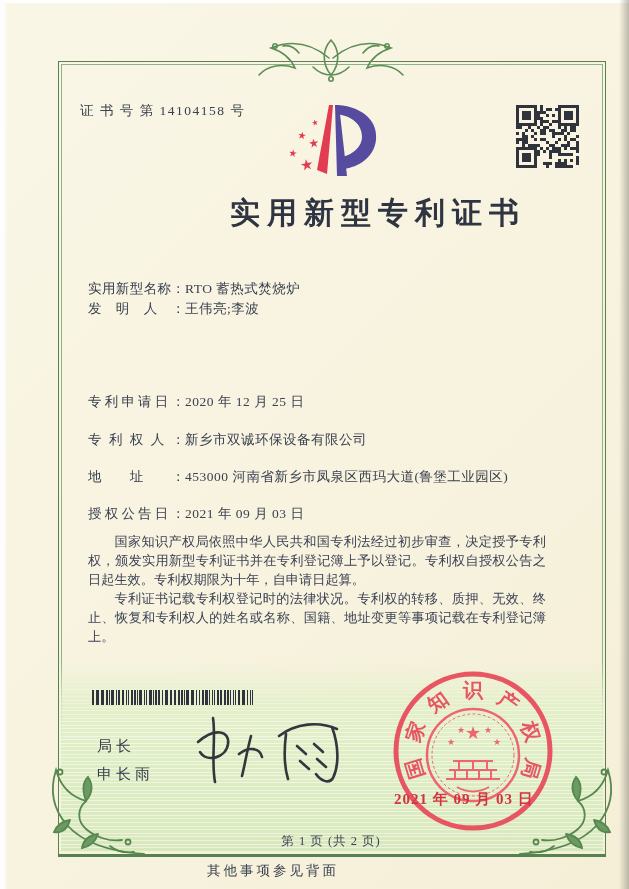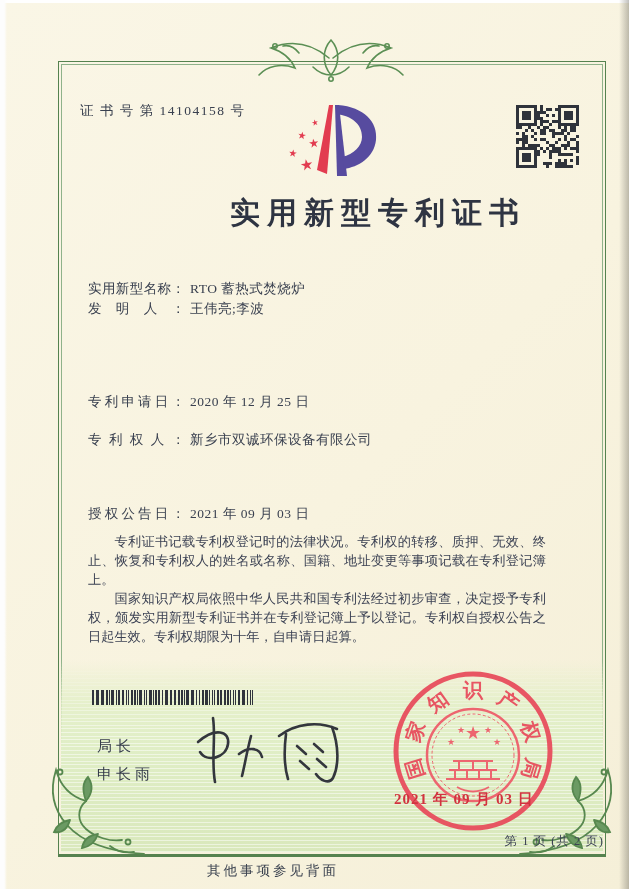--- a/index.html
+++ b/index.html
@@ -14,26 +14,26 @@
     background:linear-gradient(to bottom,rgba(225,239,198,0) 0%,rgba(225,239,198,.8) 22%,#e0eec6 45%,#d9e8bc 100%);}
   .green-zone::after{content:'';position:absolute;inset:0;
     background:repeating-linear-gradient(to bottom,rgba(255,255,255,.5) 0 1px,rgba(255,255,255,0) 1px 3.6px);
     -webkit-mask-image:linear-gradient(to bottom,transparent,black 70px);
     mask-image:linear-gradient(to bottom,transparent,black 70px);}
   .abs{position:absolute;z-index:2;}
   .cert-no{left:80px;top:102px;font-size:13.5px;letter-spacing:1.5px;color:#3a4150;}
   .title{left:58px;top:193px;width:546px;text-align:center;font-size:30px;font-weight:600;letter-spacing:7px;color:#2e3442;padding-left:47px;}
   .frow{left:88px;font-size:13.5px;color:#3a4150;white-space:nowrap;}
   .flabel{display:inline-block;width:97px;text-align:justify;text-align-last:justify;}
-  .fvalue{margin-left:5px;letter-spacing:.5px;}
+  .fvalue{letter-spacing:.5px;}
   .frow2{left:345px;font-size:13.5px;color:#3a4150;white-space:nowrap;}
   .paras{left:88px;top:532px;width:458px;font-size:13.2px;line-height:19px;color:#3c4254;text-align:justify;}
   .paras p{margin:0;text-indent:2em;}
   .director{left:97px;font-size:15px;letter-spacing:4px;color:#343b49;font-family:Liberation Serif, serif;}
-  .pageinfo{left:58px;top:833px;width:546px;text-align:right;font-size:12.5px;color:#3c4254;letter-spacing:1px;}
+  .pageinfo{left:58px;top:833px;width:546px;text-align:center;font-size:12.5px;color:#3c4254;letter-spacing:1px;}
   .backnote{left:0;top:862px;width:514px;text-align:center;font-size:13.5px;letter-spacing:3px;color:#39404e;padding-left:16px;}
   .seal-wrap{left:389px;top:667px;width:168px;height:168px;z-index:3;}
   .seal-date{left:394px;top:790px;width:170px;font-size:15px;font-weight:bold;color:#d2333f;letter-spacing:1px;z-index:4;}
   .sig{left:185px;top:708px;width:165px;height:88px;z-index:3;}
   .ornament{z-index:2;}
   .orn-right{transform:scaleX(-1);}
 </style>
 </head>
 <body>
 
@@ -311,27 +311,30 @@
   </div>
   <div class="abs frow" style="top:300px">
     <span class="flabel">发明人：</span><span class="fvalue">王伟亮;李波</span>
   </div>
   <div class="abs frow" style="top:393px">
     <span class="flabel">专利申请日：</span><span class="fvalue">2020 年 12 月 25 日</span>
   </div>
   <div class="abs frow" style="top:431px">
     <span class="flabel">专利权人：</span><span class="fvalue">新乡市双诚环保设备有限公司</span>
   </div>
+  <div class="abs frow" style="top:468px">
+    <span class="flabel">地址：</span><span class="fvalue">453000 河南省新乡市凤泉区西玛大道(鲁堡工业园区)</span>
+  </div>
   <div class="abs frow" style="top:505px">
     <span class="flabel">授权公告日：</span><span class="fvalue">2021 年 09 月 03 日</span>
   </div>
 
   <div class="abs paras">
+    <p>国家知识产权局依照中华人民共和国专利法经过初步审查，决定授予专利权，颁发实用新型专利证书并在专利登记簿上予以登记。专利权自授权公告之日起生效。专利权期限为十年，自申请日起算。</p>
     <p>专利证书记载专利权登记时的法律状况。专利权的转移、质押、无效、终止、恢复和专利权人的姓名或名称、国籍、地址变更等事项记载在专利登记簿上。</p>
-    <p>国家知识产权局依照中华人民共和国专利法经过初步审查，决定授予专利权，颁发实用新型专利证书并在专利登记簿上予以登记。专利权自授权公告之日起生效。专利权期限为十年，自申请日起算。</p>
   </div>
 
   <svg class="abs" id="barcode-svg" style="left:92px;top:690px;" width="165" height="15" viewBox="0 0 165 15">
     <g id="barcode-bars" fill="#2f333b">
         <rect x="0" y="0" width="2" height="15"></rect>
         <rect x="4" y="0" width="3" height="15"></rect>
         <rect x="9" y="0" width="3" height="15"></rect>
         <rect x="14" y="0" width="2" height="15"></rect>
         <rect x="17" y="0" width="1" height="15"></rect>
         <rect x="19" y="0" width="3" height="15"></rect>

